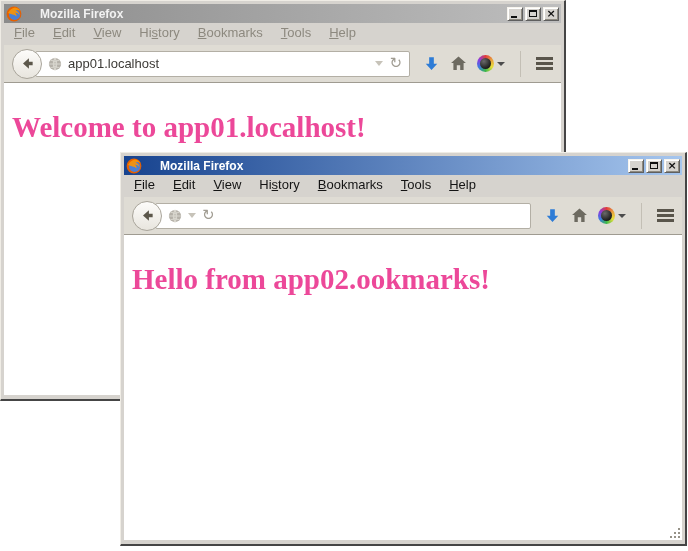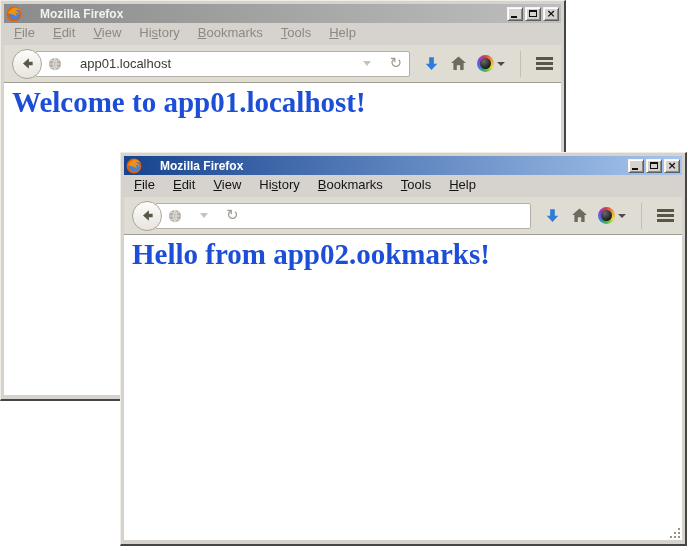--- a/index.html
+++ b/index.html
@@ -38,42 +38,42 @@
   .menubar.dim{color:#8d897f;}
   .menubar.strong{color:#141414;}
 
   
   .navbar{height:38px;background:#dfdcd4;display:flex;align-items:center;
           padding:0 8px;border-bottom:1px solid #9f9b91;box-sizing:border-box;}
   .back-btn{width:30px;height:30px;border-radius:50%;flex:0 0 auto;z-index:2;
             background:linear-gradient(#fdfcfa,#e8e5de);border:1px solid #a9a59b;
             display:flex;align-items:center;justify-content:center;padding:0;}
   .urlbar{flex:1;height:26px;background:#fff;border:1px solid #b3afa5;border-radius:2px;
-          margin-left:-7px;display:flex;align-items:center;gap:18px;
+          margin-left:-7px;display:flex;align-items:center;gap:6px;
           padding:0 7px 0 12px;box-sizing:border-box;min-width:0;}
   .url-text{flex:1;font-size:13px;color:#3c3a36;white-space:nowrap;overflow:hidden;}
   .url-dd{width:0;height:0;border-left:4px solid transparent;border-right:4px solid transparent;
           border-top:5px solid #c7c3b9;}
   .reload{color:#a19d93;font-size:15px;line-height:1;font-family:"DejaVu Sans",sans-serif;}
   .tool-icons{display:flex;align-items:center;gap:10px;margin-left:13px;flex:0 0 auto;}
   .ext-wrap{display:flex;align-items:center;gap:3px;}
   .ext-circle{width:17px;height:17px;border-radius:50%;position:relative;
               background:conic-gradient(#e03c3c,#e8a23c,#e8e03c,#3cb849,#3c7ce0,#8a3ce0,#e03c3c);}
   .ext-circle::after{content:"";position:absolute;left:3px;top:3px;width:11px;height:11px;
               border-radius:50%;background:radial-gradient(circle at 35% 30%,#6a6a6a,#1d1d1d 70%);}
   .caret{width:0;height:0;border-left:4px solid transparent;border-right:4px solid transparent;
          border-top:4px solid #4c4c4c;}
   .vsep{width:1px;height:26px;background:#c3bfb5;margin:0 5px;}
   .burger{width:17px;height:13px;
           background:repeating-linear-gradient(#59554b 0 3px,rgba(0,0,0,0) 3px 5px);}
 
   
   .content{background:#fff;height:calc(100% - 80px);position:relative;overflow:hidden;}
   .content h1{font-family:"Liberation Serif","DejaVu Serif",serif;font-size:29px;
-              font-weight:bold;color:#1d4ed8;margin:3px 8px;white-space:nowrap;}
+              font-weight:bold;color:#ec4899;margin:28px 8px;white-space:nowrap;}
   .grip{position:absolute;right:1px;bottom:1px;width:13px;height:13px;}
   .grip span{position:absolute;left:0;top:0;width:2px;height:2px;background:transparent;
        box-shadow:10px 10px 0 #969288,6px 10px 0 #969288,2px 10px 0 #969288,
                   10px 6px 0 #969288,6px 6px 0 #969288,10px 2px 0 #969288;}
 </style>
 </head>
 <body>
 
 <div class="window win1">
   <div class="titlebar inactive">

